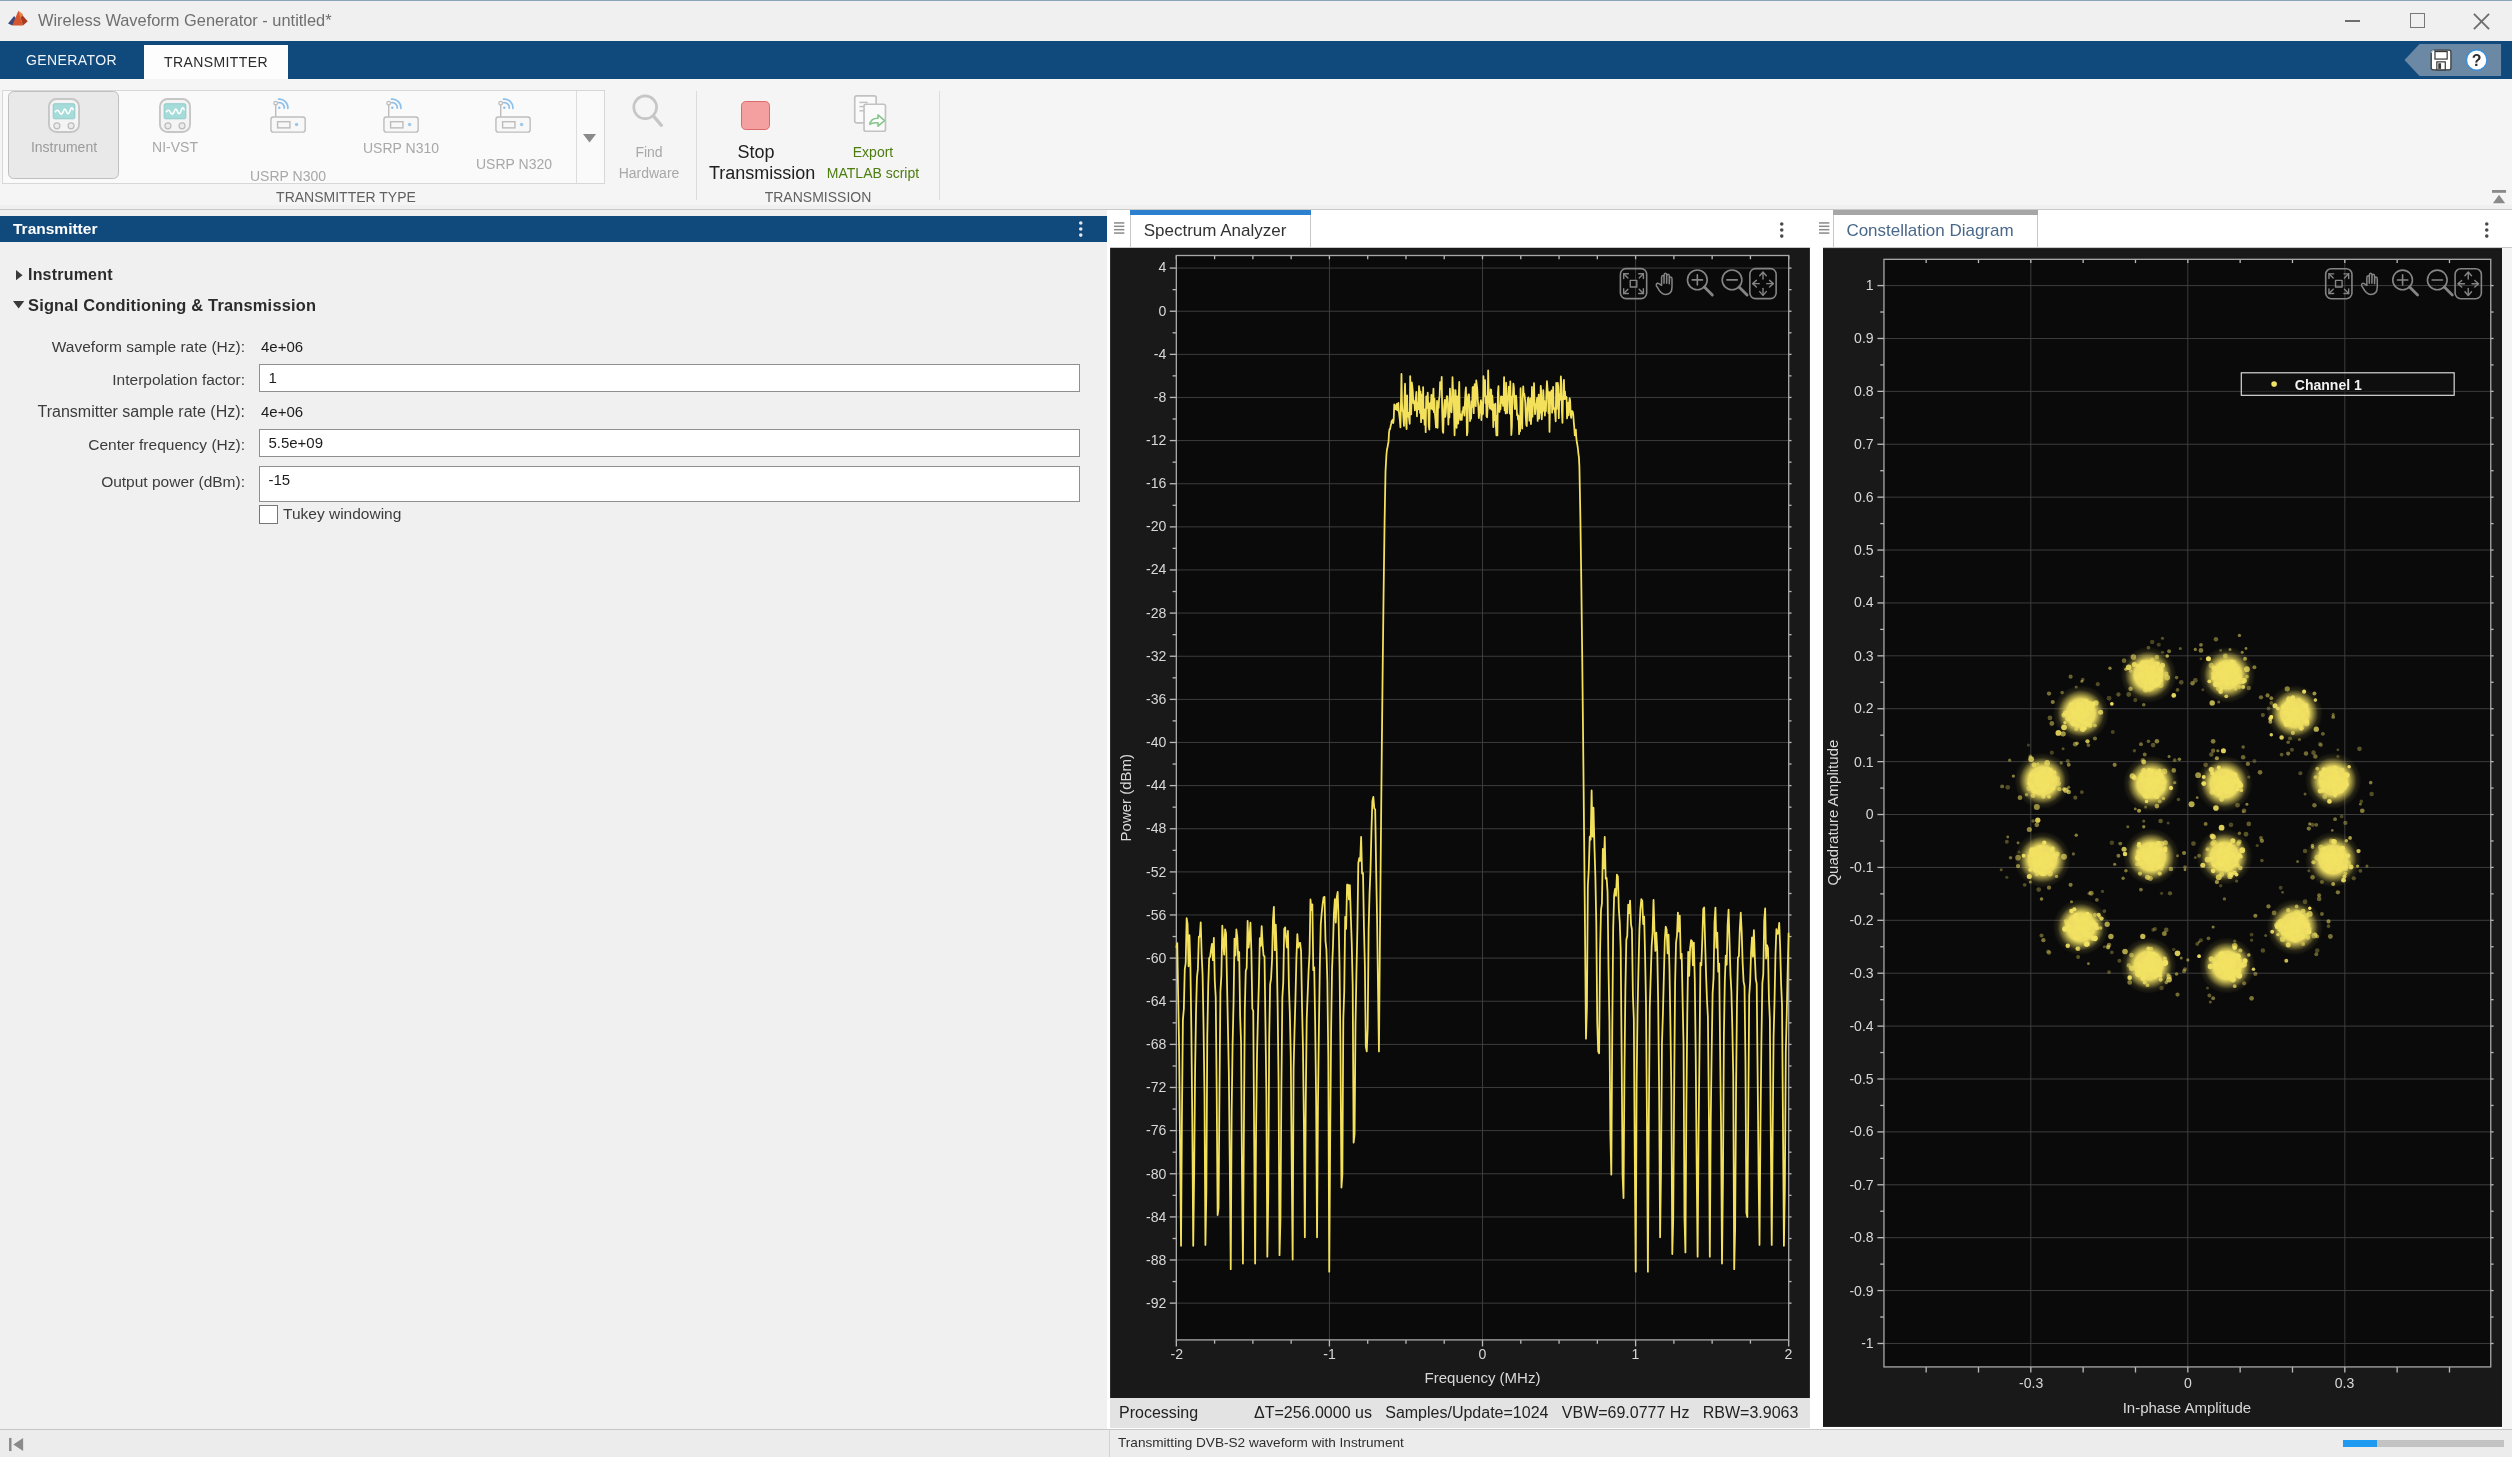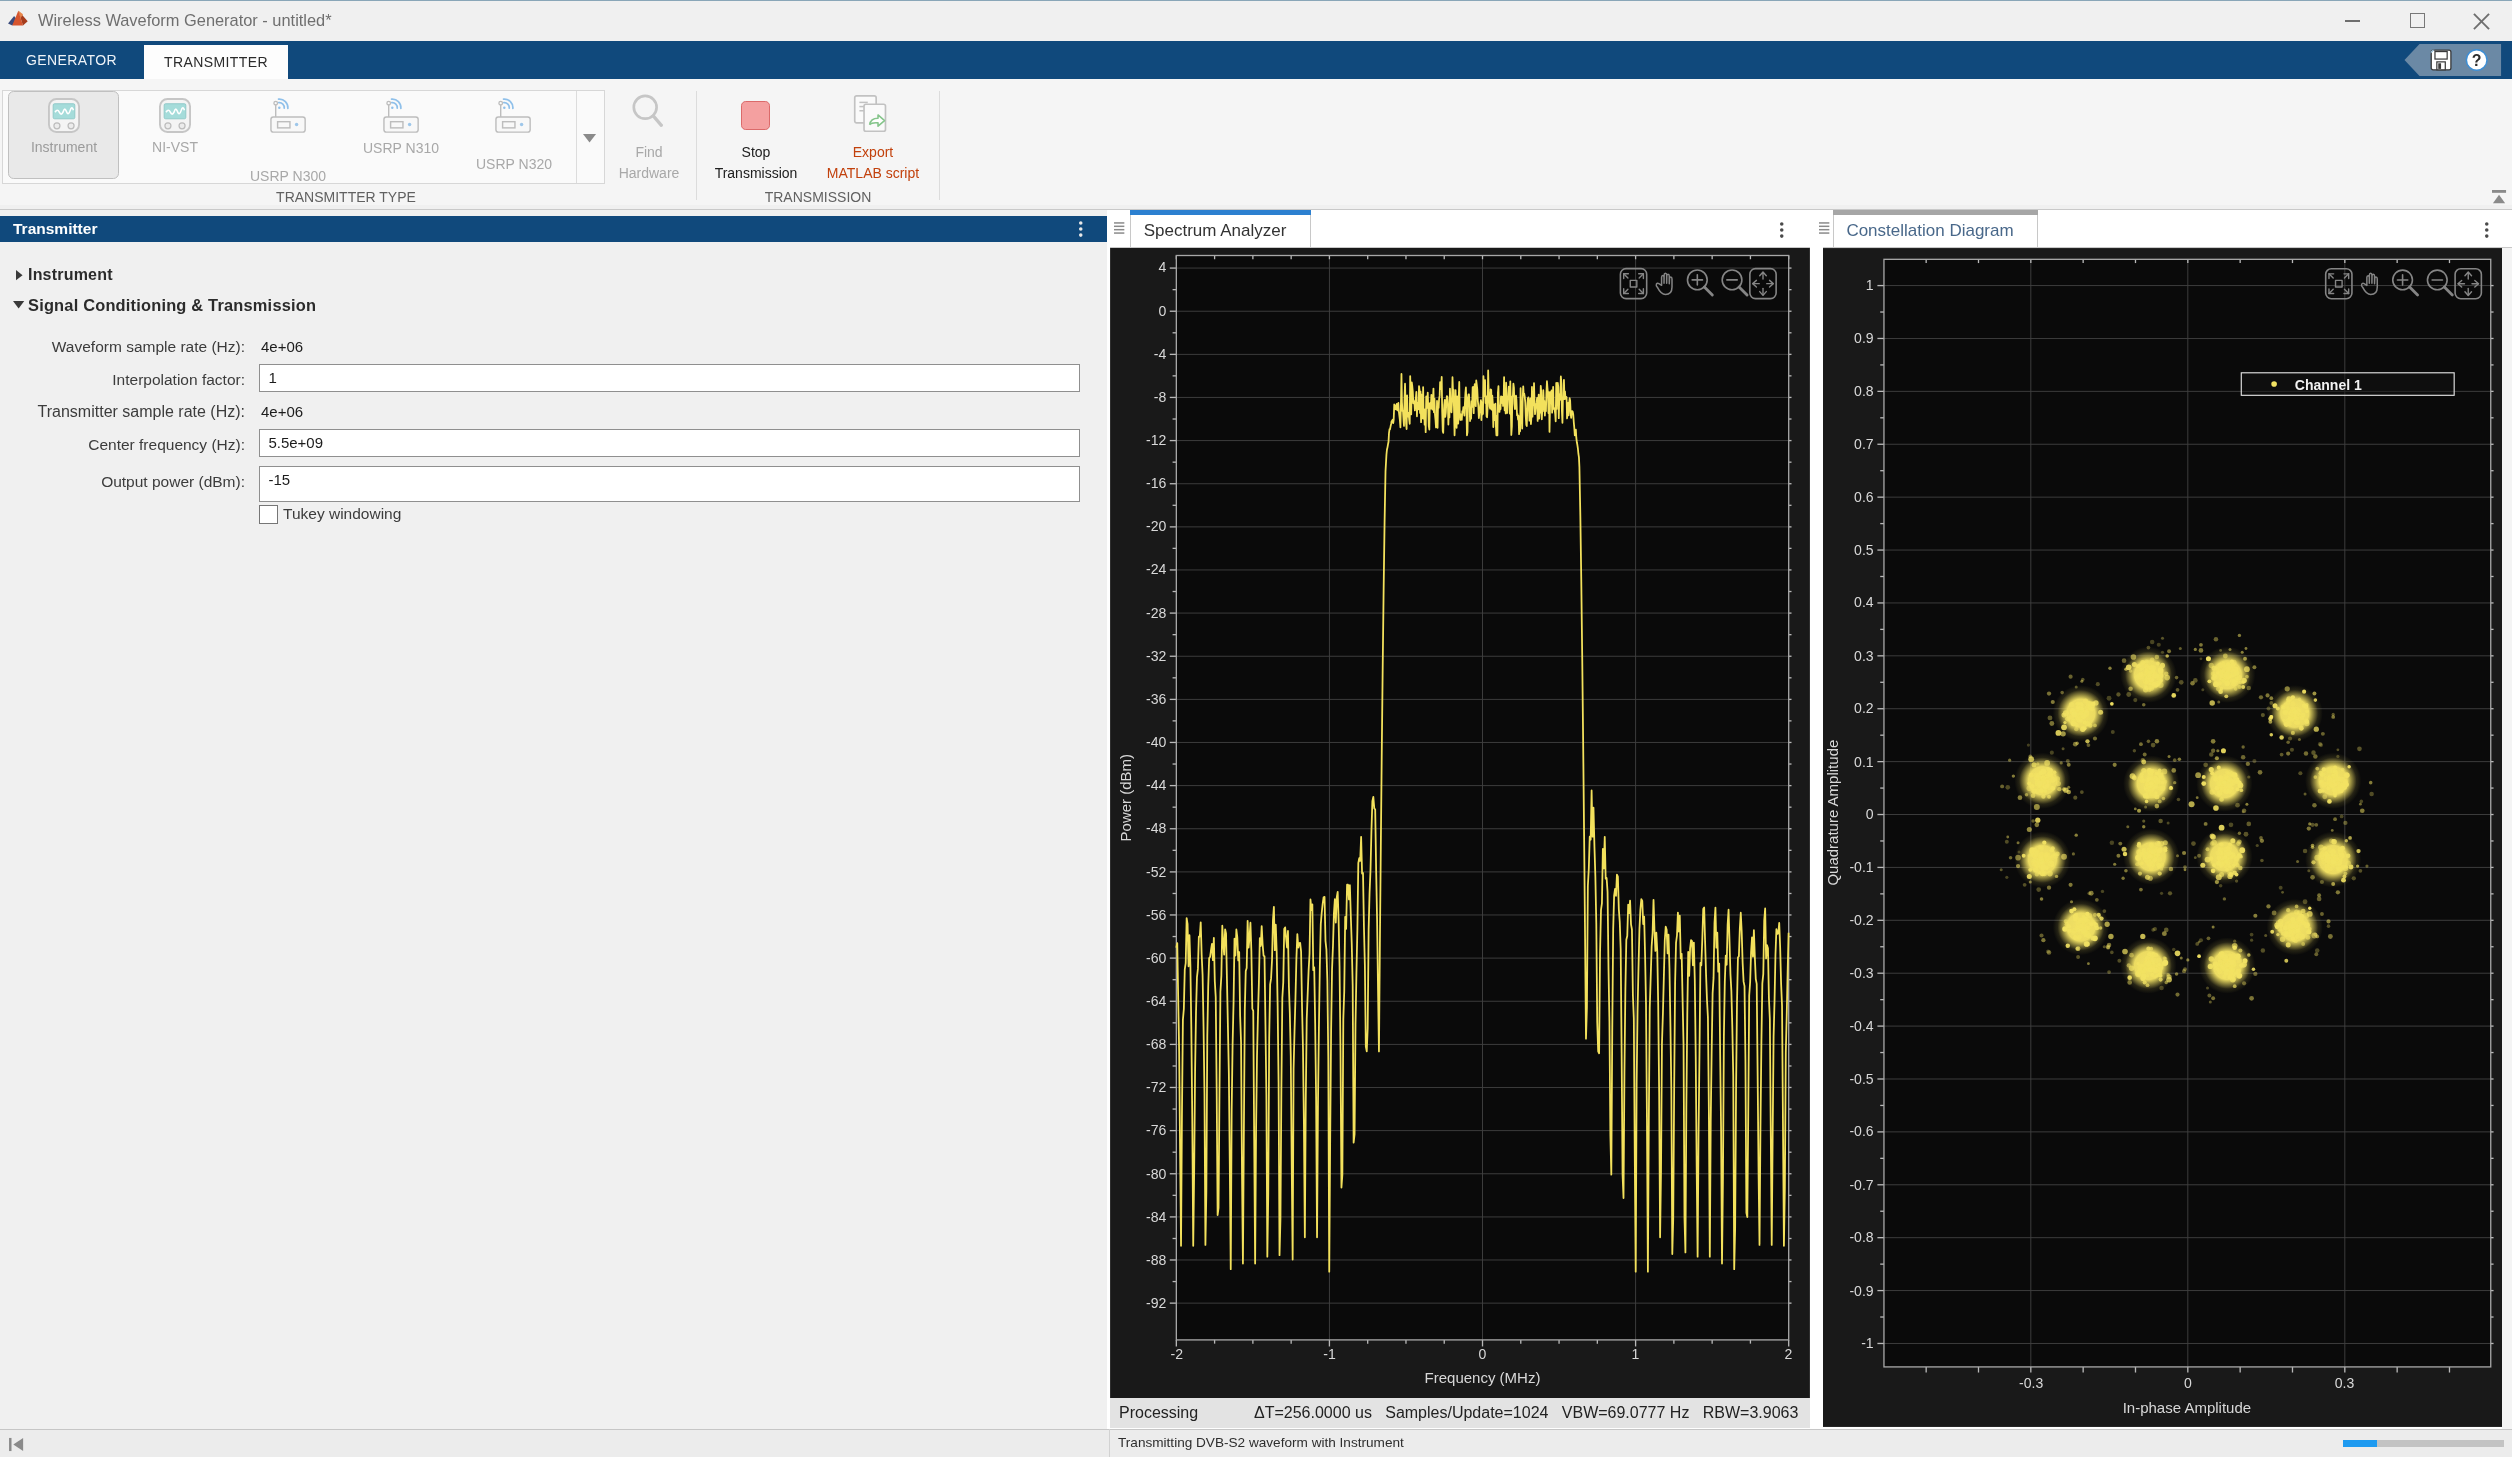--- a/index.html
+++ b/index.html
@@ -117,31 +117,31 @@
   </svg>
 
 <svg class="abs" style="left:630px;top:94px;" width="38" height="38" viewBox="0 0 40 40">
   <circle cx="16" cy="14" r="12" fill="none" stroke="#c6c6c6" stroke-width="2.8"></circle>
   <line x1="24.5" y1="23" x2="33" y2="33" stroke="#c6c6c6" stroke-width="3.4" stroke-linecap="round"></line>
 </svg>
 <div class="abs" style="left:602px;top:142px;width:94px;text-align:center;font-size:14px;color:#a8a8a8;line-height:20.6px;">Find<br>Hardware</div>
 <div class="abs" style="left:696px;top:91px;width:0.9px;height:109px;background:#dcdcdc;"></div>
 
 <div class="abs" style="left:741px;top:101px;width:29px;height:29px;background:#f4a0a0;border:1.4px solid #db6a6a;border-radius:4.7px;box-sizing:border-box;"></div>
-<div class="abs" style="left:709px;top:142px;width:94px;text-align:center;font-size:14px;color:#202020;line-height:20.6px;">Stop<br>Transmission</div>
+<div class="abs" style="left:709px;top:142px;width:94px;text-align:center;font-size:18px;color:#202020;line-height:20.6px;">Stop<br>Transmission</div>
 
 <svg class="abs" style="left:851px;top:94px;" width="41" height="41" viewBox="0 0 44 44">
   <rect x="4" y="2" width="23" height="29" rx="2" fill="#fafafa" stroke="#c2c2c2" stroke-width="1.8"></rect>
   <line x1="9" y1="9" x2="18" y2="9" stroke="#c2c2c2" stroke-width="1.6"></line>
   <line x1="9" y1="13.5" x2="22" y2="13.5" stroke="#c2c2c2" stroke-width="1.6"></line>
   <line x1="9" y1="18" x2="15" y2="18" stroke="#c2c2c2" stroke-width="1.6"></line>
   <rect x="14" y="11" width="23" height="29" rx="2" fill="#fafafa" stroke="#c2c2c2" stroke-width="1.8"></rect>
   <path d="M 20 33 q 1 -7 9 -7 l 0 -3.5 l 7 6 l -7 6 l 0 -3.5 q -7 -0.5 -9 2" fill="#ffffff" stroke="#85c58b" stroke-width="1.7" stroke-linejoin="round"></path>
 </svg>
-<div class="abs" style="left:819px;top:142px;width:108px;text-align:center;font-size:14px;color:#c2410c;line-height:20.6px;">Export<br>MATLAB script</div>
+<div class="abs" style="left:819px;top:142px;width:108px;text-align:center;font-size:14px;color:#4d7c0f;line-height:20.6px;">Export<br>MATLAB script</div>
 <div class="abs" style="left:939px;top:91px;width:0.9px;height:109px;background:#dcdcdc;"></div>
 
 <div class="abs" style="left:252px;top:189px;width:188px;text-align:center;font-size:14px;color:#616161;">TRANSMITTER TYPE</div>
 <div class="abs" style="left:724px;top:189px;width:188px;text-align:center;font-size:14px;color:#616161;">TRANSMISSION</div>
 
 <svg class="abs" style="left:2491px;top:190px;" width="17" height="15" viewBox="0 0 18 16">
     <rect x="1" y="0" width="15" height="3" fill="#8a8a8a"></rect>
     <polygon points="8.5,5 15,14 2,14" fill="#8a8a8a"></polygon>
   </svg>
 

